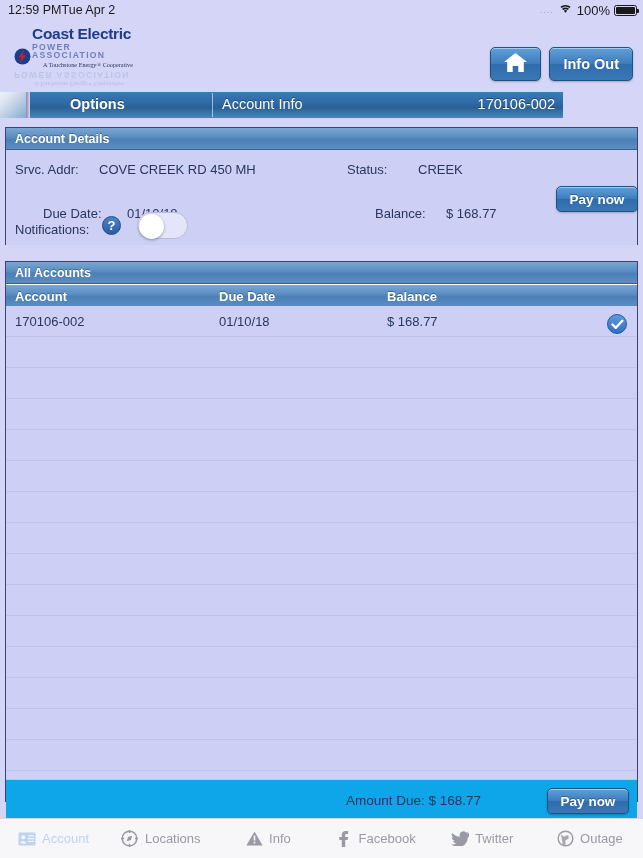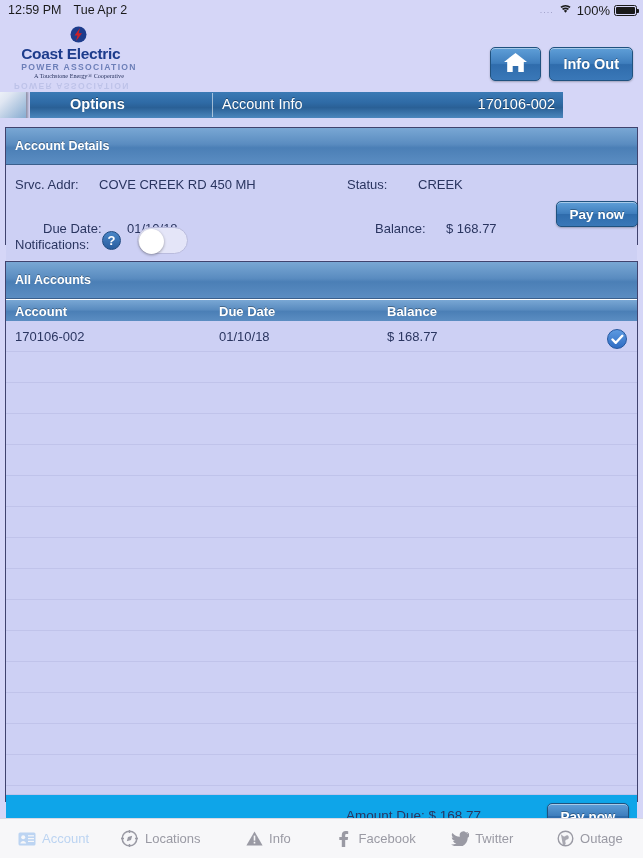--- a/index.html
+++ b/index.html
@@ -12,41 +12,41 @@
   #app { position: relative; width: 643px; height: 858px; }
 
   
   .statusbar {
     position: absolute; left: 0; top: 0; width: 643px; height: 20px;
     background: #d5d6f7;
     display: flex; align-items: center;
     font-size: 12.5px; color: #1a1a1a;
   }
   .sb-time { margin-left: 8px; font-weight: 400; }
-  .sb-date { margin-left: 12px; }
+  .sb-date { }
   .sb-right { margin-left: auto; margin-right: 6px; display: flex; align-items: center; gap: 4px; }
   .sb-dots { letter-spacing: 1px; font-size: 9px; color: #9b9cc4; }
   .sb-pct { font-size: 13px; }
   .sb-batt {
     width: 23px; height: 11px; border: 1px solid #1a1a1a; border-radius: 2.5px;
     position: relative; padding: 1px;
   }
   .sb-batt::after {
     content: ""; position: absolute; right: -3px; top: 3px;
     width: 2px; height: 4px; background: #1a1a1a; border-radius: 0 1px 1px 0;
   }
   .sb-batt i { display: block; width: 100%; height: 100%; background: #1a1a1a; border-radius: 1px; }
 
   
   .logohdr {
     position: absolute; left: 0; top: 20px; width: 643px; height: 70px;
     background: #d5d6f7;
   }
   .logo { position: absolute; left: 14px; top: 6px; width: 130px; }
-  .logo-main { display: flex; align-items: center; flex-direction: column; }
+  .logo-main { display: flex; align-items: flex-end; }
   .logo-bolt {
     font-size: 19px; color: #1d3c8c; line-height: 1;
     margin-right: 1px; font-weight: bold;
   }
   .logo-txt { line-height: 1; }
   .logo-name {
     font-size: 15.5px; font-weight: bold; color: #1d3c8c;
     letter-spacing: -0.3px;
   }
   .logo-sub {
@@ -110,21 +110,21 @@
     font-size: 14.5px; text-shadow: 0 -1px 0 rgba(0,0,0,.35);
   }
 
   
   .panel {
     position: absolute;
     border: 1px solid #40436e;
     background: #cdd0f4;
   }
   .panel-hdr {
-    height: 37px;
+    height: 22px;
     background: linear-gradient(to bottom, #79a7d4 0%, #5a8cc0 45%, #4b7fb6 55%, #5b8dc2 100%);
     border-bottom: 1px solid #3a5f8c;
     color: #fff; font-size: 12.5px; font-weight: bold;
     display: flex; align-items: center; padding-left: 9px;
     text-shadow: 0 -1px 0 rgba(0,0,0,.3);
   }
 
   
   #details { left: 5px; top: 127px; width: 633px; height: 118px; }
   .det-body { position: relative; height: 95px; background: #cdd0f4; }

